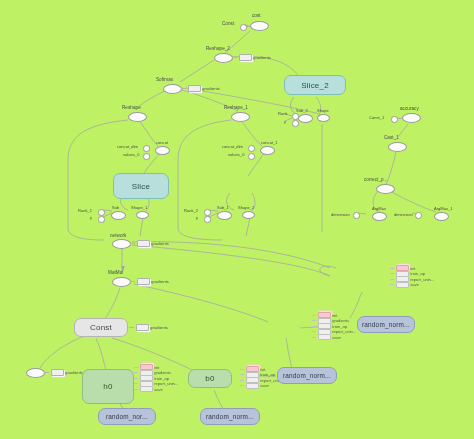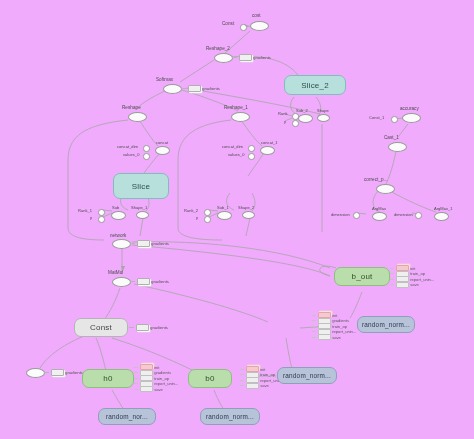--- a/index.html
+++ b/index.html
@@ -1,19 +1,19 @@
 <!DOCTYPE html>
 <html><head>
 <meta charset="utf-8">
 <style>
   html,body{margin:0;padding:0;background:#ffffff;}
   body{width:474px;height:439px;overflow:hidden;
        font-family:"Liberation Sans", sans-serif;
        color:#3b3b3b;}
-  #graph{position:relative;width:474px;height:439px;background:#f0abfc;}
+  #graph{position:relative;width:474px;height:439px;background:#bef264;}
   svg.wires{position:absolute;left:0;top:0;width:474px;height:439px;pointer-events:none;}
   .lbl{position:absolute;white-space:nowrap;font-size:4.6px;color:#4a4a4a;letter-spacing:.05px;}
   .lbl.t4{font-size:4px;}
 
   
   .op{position:absolute;border:0.8px solid #9a9a9a;background:#fbfbfb;border-radius:50%;}
   .op.sm{width:17px;height:8px;}
   .op.xs{width:13px;height:7px;}
   .op.tiny{width:11px;height:6px;}
 
@@ -245,21 +245,20 @@
   <div class="lbl t4" style="left:372px;top:206px">ArgMax</div>
   <div class="op xs" style="left:372px;top:212px"></div>
   <div class="lbl t4" style="left:331px;top:212px">dimension</div>
   <div class="incirc" style="left:353px;top:212px"></div>
 
   <div class="lbl t4" style="left:434px;top:206px">ArgMax_1</div>
   <div class="op xs" style="left:434px;top:212px"></div>
   <div class="lbl t4" style="left:394px;top:212px">dimension</div>
   <div class="incirc" style="left:415px;top:212px"></div>
 
-  <div class="gbox green" style="left:334px;top:267px;width:56px;height:19px">b_out</div>
   <div class="attach" style="left:390px;top:266px">
     <div class="row pink">
       <div class="lead"></div>
       <div class="bar"></div>
       <div class="rtext">init</div>
     </div>
     <div class="row">
       <div class="lead"></div>
       <div class="bar"></div>
       <div class="rtext">train_op</div>
@@ -311,21 +310,21 @@
     <div class="ctext">gradients</div>
   </div>
 
   <div class="op sm" style="left:26px;top:368px"></div>
   <div class="chip" style="left:44px;top:369px">
     <div class="dash"></div>
     <div class="stack"></div>
     <div class="ctext">gradients</div>
   </div>
 
-  <div class="gbox green" style="left:82px;top:369px;width:52px;height:19px">h0</div>
+  <div class="gbox green" style="left:82px;top:369px;width:52px;height:35px">h0</div>
   <div class="attach" style="left:134px;top:365px">
     <div class="row pink">
       <div class="lead"></div>
       <div class="bar"></div>
       <div class="rtext">init</div>
     </div>
     <div class="row">
       <div class="lead"></div>
       <div class="bar"></div>
       <div class="rtext">gradients</div>

